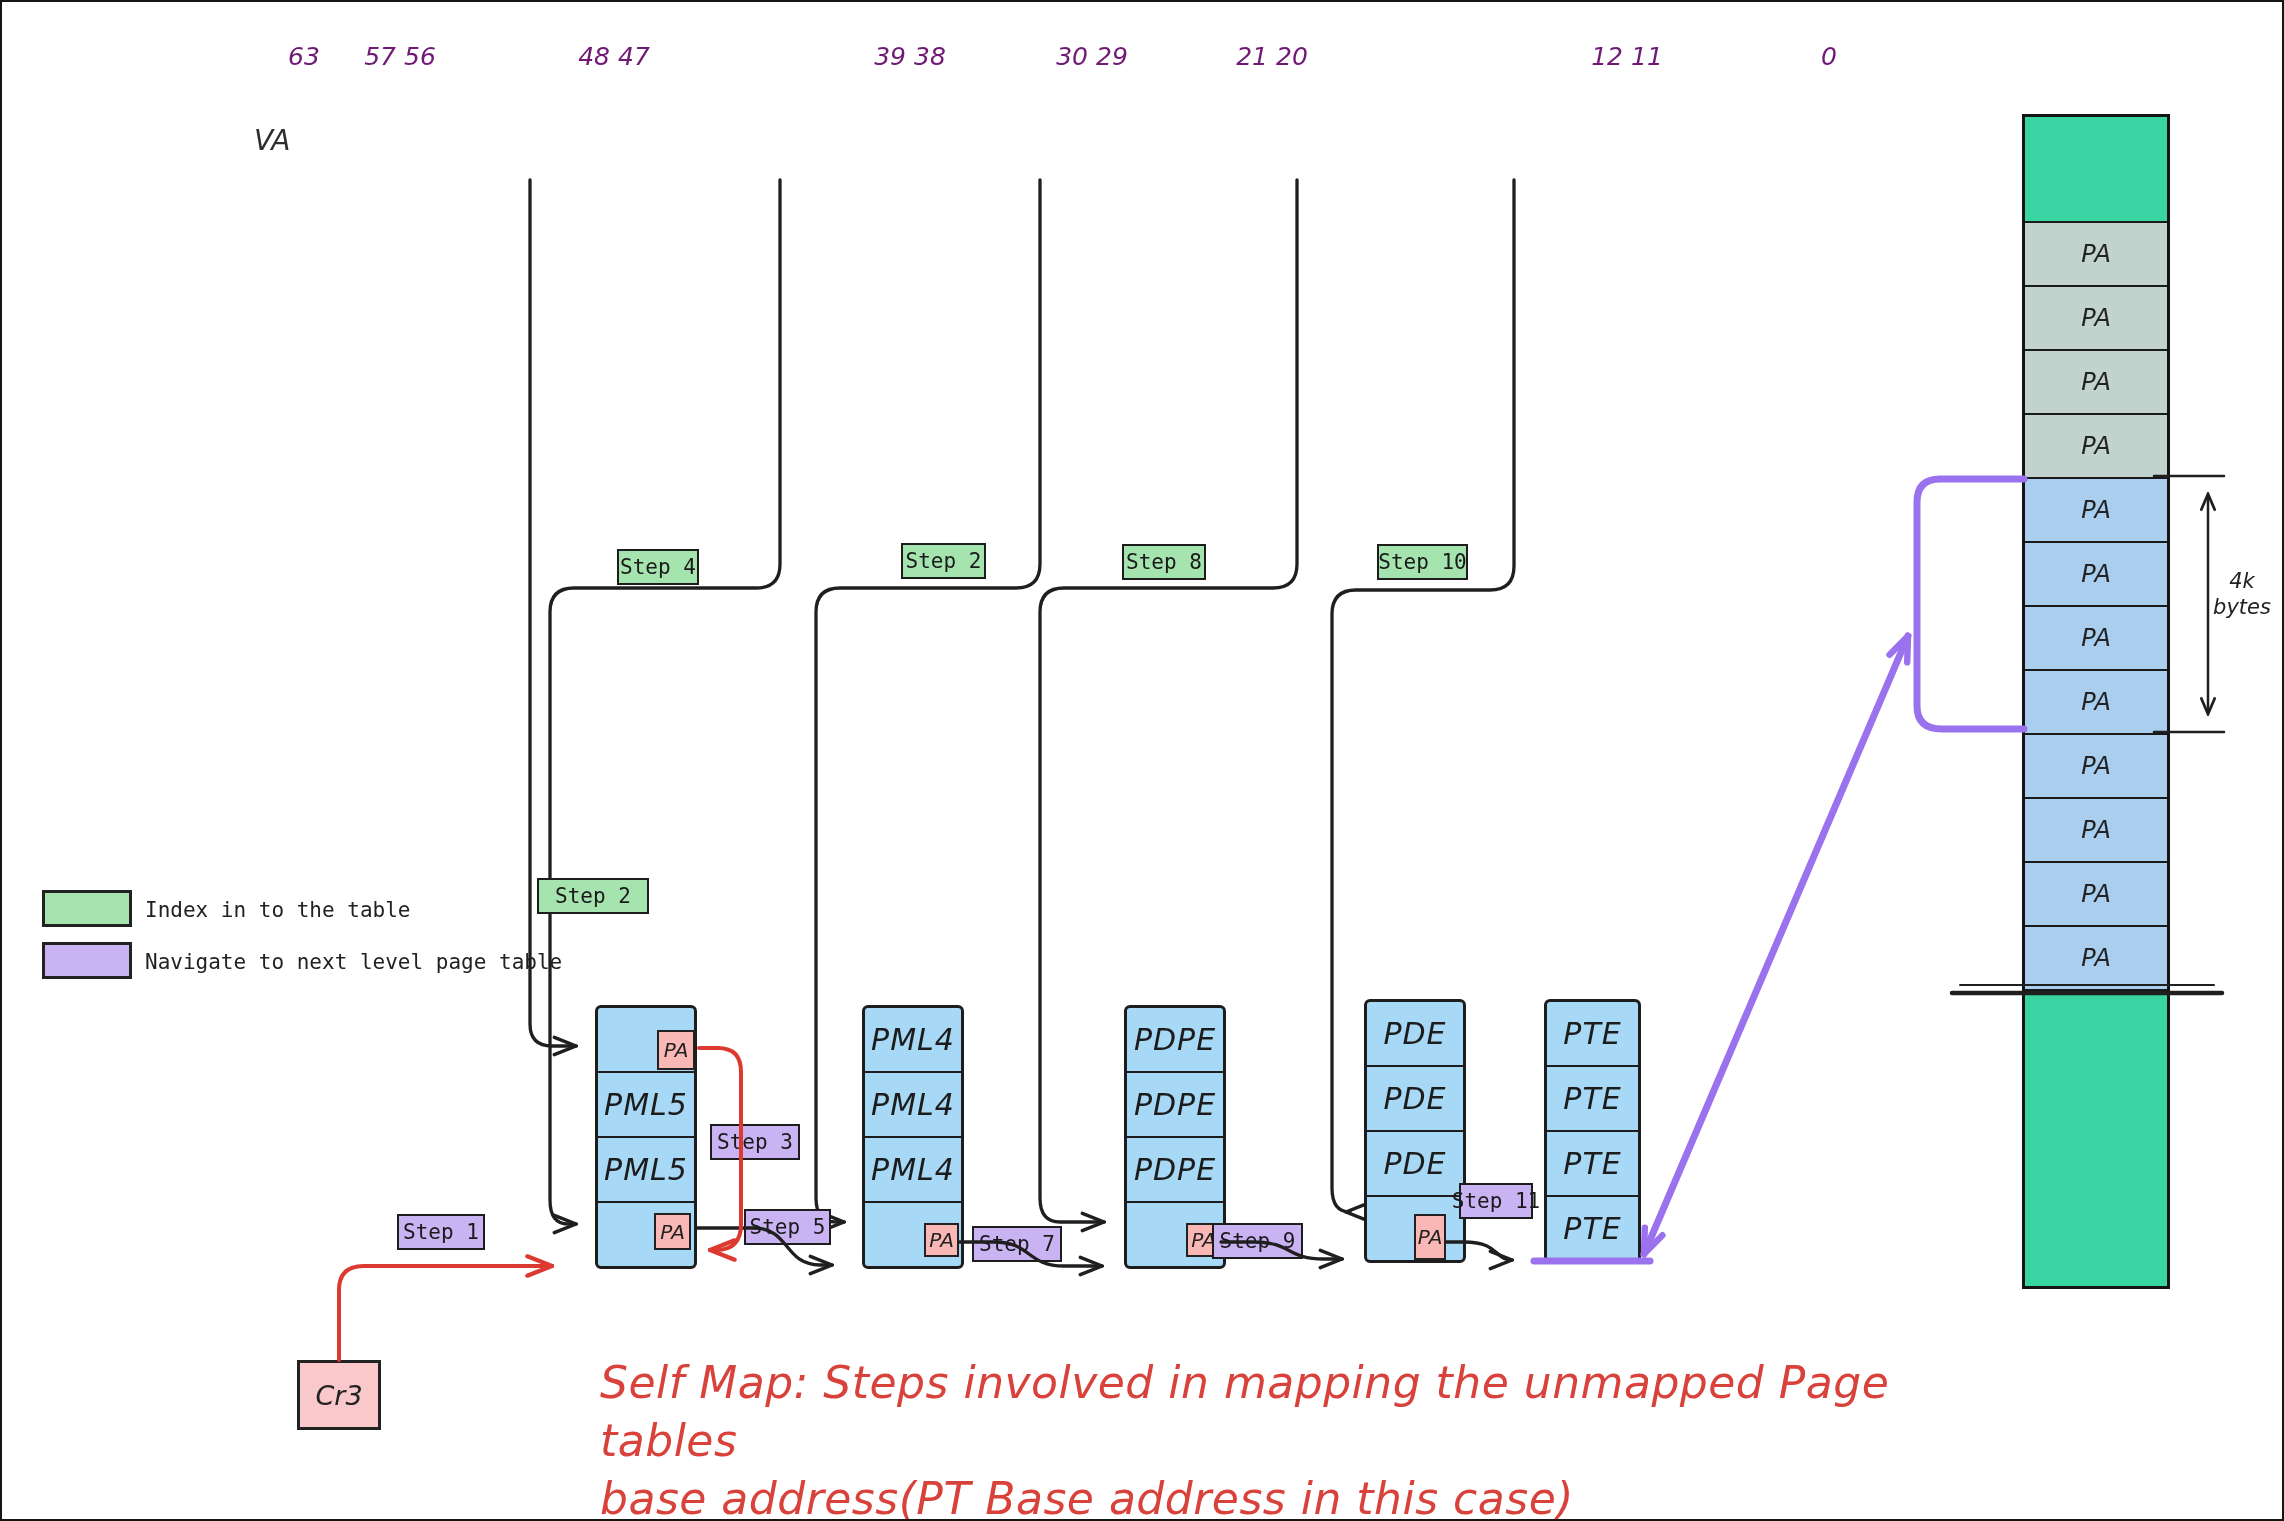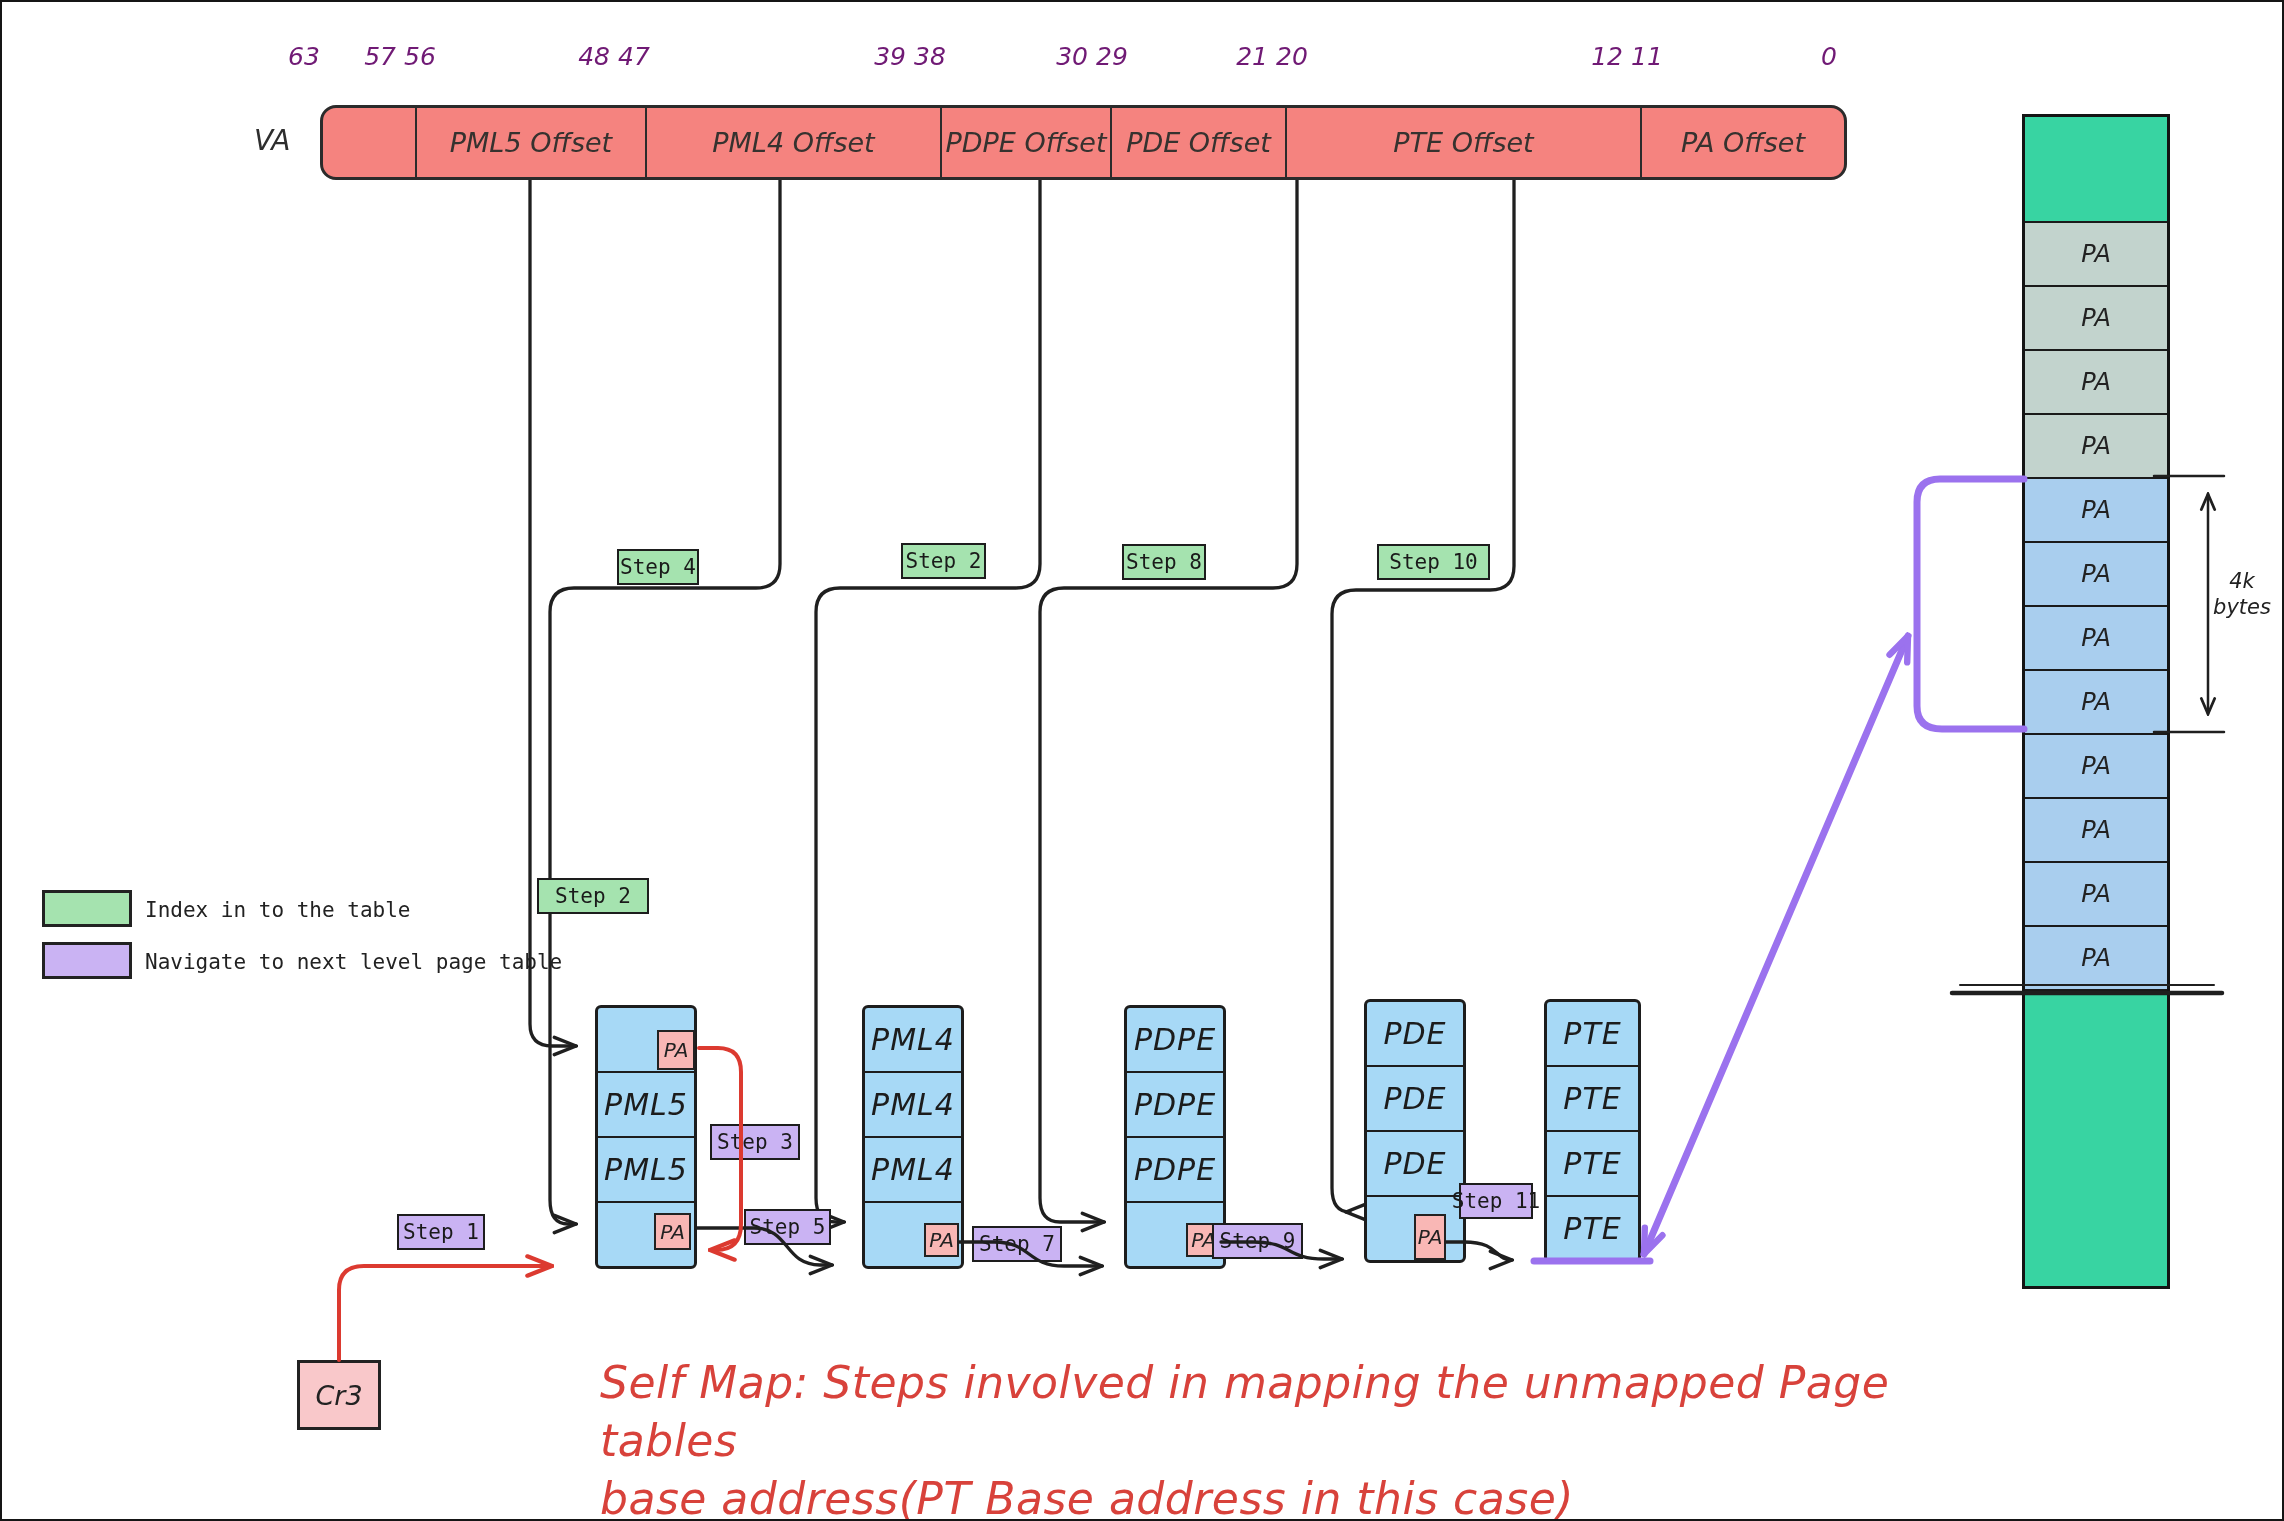--- a/index.html
+++ b/index.html
@@ -100,29 +100,20 @@
   <div class="abs" id="va-label">VA</div>
   <div class="tick" style="left:302px">63</div>
   <div class="tick" style="left:398px">57 56</div>
   <div class="tick" style="left:612px">48 47</div>
   <div class="tick" style="left:908px">39 38</div>
   <div class="tick" style="left:1090px">30 29</div>
   <div class="tick" style="left:1270px">21 20</div>
   <div class="tick" style="left:1625px">12 11</div>
   <div class="tick" style="left:1827px">0</div>
 
-  <div class="abs" id="vabar">
-    <div class="seg" style="width:92px"></div>
-    <div class="seg" style="width:230px">PML5 Offset</div>
-    <div class="seg" style="width:295px">PML4 Offset</div>
-    <div class="seg" style="width:170px">PDPE Offset</div>
-    <div class="seg" style="width:175px">PDE Offset</div>
-    <div class="seg" style="width:355px">PTE Offset</div>
-    <div class="seg" style="flex:1">PA Offset</div>
-  </div>
 
   <div class="swatch" style="left:40px;top:888px;background:#a5e3af"></div>
   <div class="legend-text" style="left:143px;top:896px">Index in to the table</div>
   <div class="swatch" style="left:40px;top:940px;background:#cab3f3"></div>
   <div class="legend-text" style="left:143px;top:948px">Navigate to next level page table</div>
 
   <div class="ptable" style="left:593px;top:1003px">
     <div class="prow"></div>
     <div class="prow">PML5</div>
     <div class="prow">PML5</div>
@@ -161,21 +152,21 @@
 
   <div class="step purple" style="left:395px;top:1212px;width:88px">Step 1</div>
   <div class="step green" style="left:535px;top:876px;width:112px">Step 2</div>
   <div class="step purple" style="left:708px;top:1122px;width:90px">Step 3</div>
   <div class="step green" style="left:615px;top:547px;width:82px">Step 4</div>
   <div class="step purple" style="left:742px;top:1207px;width:87px">Step 5</div>
   <div class="step green" style="left:899px;top:541px;width:85px">Step 2</div>
   <div class="step purple" style="left:970px;top:1224px;width:90px">Step 7</div>
   <div class="step green" style="left:1120px;top:542px;width:84px">Step 8</div>
   <div class="step purple" style="left:1210px;top:1221px;width:91px">Step 9</div>
-  <div class="step green" style="left:1375px;top:542px;width:113px">Step 10</div>
+  <div class="step green" style="left:1375px;top:542px;width:91px">Step 10</div>
   <div class="step purple" style="left:1457px;top:1181px;width:74px">Step 11</div>
 
   <div class="abs" id="memcol">
     <div class="mrow mgreen" style="height:104px"></div>
     <div class="mrow mgray" style="height:64px">PA</div>
     <div class="mrow mgray" style="height:64px">PA</div>
     <div class="mrow mgray" style="height:64px">PA</div>
     <div class="mrow mgray" style="height:64px">PA</div>
     <div class="mrow mblue" style="height:64px">PA</div>
     <div class="mrow mblue" style="height:64px">PA</div>

